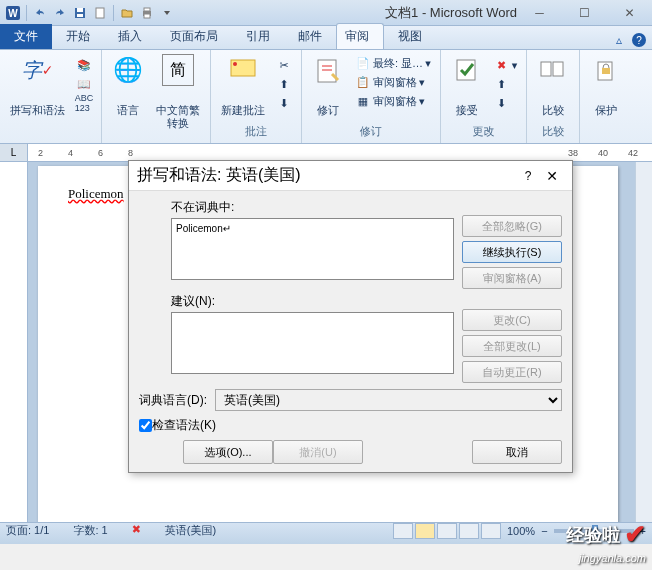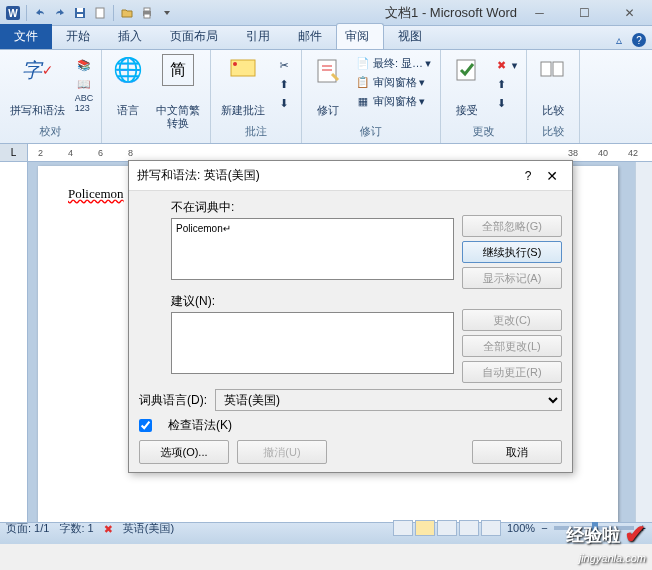--- a/index.html
+++ b/index.html
@@ -43,41 +43,41 @@
 
 .doc-area { position: relative; height: 368px; background: #b9cde2; display: flex; }
 .vruler { width: 28px; background: #fff; border-right: 1px solid #a0b8d4; }
 .page { margin: 4px 0 0 10px; width: 580px; background: #fff; box-shadow: 1px 1px 3px rgba(0,0,0,0.3); padding: 20px 30px; }
 .doc-text { font-size: 13px; font-family: "Times New Roman"; text-decoration: underline wavy red; }
 .scrollbar-v { position: absolute; right: 0; top: 0; width: 17px; height: 100%; background: #e8eef5; border-left: 1px solid #c0d0e0; }
 
 
 .dialog { position: absolute; left: 128px; top: 160px; width: 445px; background: #f0f0f0; border: 1px solid #888; box-shadow: 2px 2px 8px rgba(0,0,0,0.3); z-index: 10; }
 .dlg-title { height: 30px; background: #fff; border-bottom: 1px solid #ddd; display: flex; align-items: center; padding: 0 8px; }
-.dlg-title-text { flex: 1; font-size: 12px; }
+.dlg-title-text { flex: 1; font-size: 16px; }
 .dlg-help { width: 24px; text-align: center; cursor: pointer; }
 .dlg-close { width: 24px; text-align: center; cursor: pointer; font-size: 14px; }
 .dlg-body { padding: 8px 10px; }
 .dlg-row { display: flex; gap: 8px; margin-bottom: 4px; padding-left: 32px; }
 .dlg-left { flex: 1; }
 .dlg-right { width: 100px; display: flex; flex-direction: column; gap: 4px; }
 .dlg-label { font-size: 12px; margin-bottom: 2px; }
 .dlg-textarea { width: 100%; height: 62px; border: 1px solid #888; background: #fff; padding: 4px; font-size: 10px; resize: none; }
 .dlg-list { width: 100%; height: 62px; border: 1px solid #888; background: #fff; }
 .dlg-btn { width: 100%; height: 22px; border: 1px solid #aaa; background: linear-gradient(#f8f8f8, #e8e8e8); font-size: 11px; cursor: pointer; border-radius: 2px; }
 .dlg-btn.primary { border: 1px solid #5a8fc8; background: linear-gradient(#f0f6fc, #d8e8f5); }
 .dlg-btn:disabled { color: #999; }
 .dlg-select-row { display: flex; align-items: center; gap: 8px; margin: 6px 0; }
 .dlg-select { flex: 1; height: 22px; border: 1px solid #aaa; background: #f0f0f0; padding: 0 4px; font-size: 12px; }
-.dlg-check-row { display: flex; align-items: center; gap: 16px; margin: 6px 0; }
-.dlg-bottom { display: flex; gap: 8px; margin-top: 6px; }
+.dlg-check-row { display: flex; align-items: center; gap: 0; margin: 6px 0; }
+.dlg-bottom { display: flex; margin-top: 6px; margin-left: 44px; }
 .dlg-bottom-btn { width: 90px; height: 24px; border: 1px solid #aaa; background: linear-gradient(#f8f8f8, #e8e8e8); font-size: 11px; cursor: pointer; border-radius: 2px; }
 
 
-.statusbar { position: absolute; bottom: 26px; left: 0; right: 0; height: 22px; background: linear-gradient(#d5e3f2, #c0d4e8); border-top: 1px solid #a0b8d4; display: flex; align-items: flex-end; padding: 8px 6px; font-size: 11px; color: #1e3a5f; gap: 10px; }
+.statusbar { position: absolute; bottom: 26px; left: 0; right: 0; height: 22px; background: linear-gradient(#d5e3f2, #c0d4e8); border-top: 1px solid #a0b8d4; display: flex; align-items: flex-start; padding: 0 6px; font-size: 11px; color: #1e3a5f; gap: 24px; }
 .status-item { display: flex; align-items: center; gap: 3px; }
 .status-right { margin-left: auto; display: flex; align-items: center; gap: 2px; }
 .view-btn { width: 20px; height: 16px; border: 1px solid #a0b8d4; background: #e8eef5; cursor: pointer; }
 .view-btn.active { background: #fce8a8; }
 .zoom-slider { width: 80px; height: 4px; background: #a0b8d4; margin: 0 4px; position: relative; }
 .zoom-thumb { position: absolute; left: 38px; top: -4px; width: 6px; height: 12px; background: #5a8fc8; }
 
 
 .watermark { position: absolute; right: 6px; bottom: 20px; z-index: 20; color: #fff; text-shadow: 1px 1px 2px #000; font-weight: bold; font-size: 18px; display: flex; align-items: center; gap: 4px; }
 .watermark-sub { position: absolute; right: 6px; bottom: 6px; z-index: 20; color: #fff; text-shadow: 1px 1px 2px #000; font-size: 11px; font-style: italic; }
@@ -176,21 +176,20 @@
             <span class="mini-icon">📚</span>
           </div>
         <div class="small-btn">
             <span class="mini-icon">📖</span>
           </div>
         <div class="small-btn">
             <span class="mini-icon" style="font-size:9px;">ABC<br>123</span>
           </div>
       </div>
     </div>
-    <div class="group-label">校对</div>
   </div>
 
   <div class="ribbon-group">
     <div class="group-content">
       <div class="big-btn">
         <div class="big-btn-icon">🌐</div>
         <div class="big-btn-label">语言</div>
       </div>
       <div class="big-btn">
         <div class="big-btn-icon" style="font-size:16px;border:1px solid #888;padding:2px;">简</div>
@@ -280,20 +279,35 @@
               <rect x="2" y="4" width="10" height="14" fill="#fff" stroke="#888"></rect>
               <rect x="14" y="4" width="10" height="14" fill="#fff" stroke="#888"></rect>
             </svg>
           </div>
         <div class="big-btn-label">比较</div>
       </div>
     </div>
     <div class="group-label">比较</div>
   </div>
 
+  <div class="ribbon-group" style="border-right:none;">
+    <div class="group-content">
+      <div class="big-btn">
+        <div class="big-btn-icon">
+            <svg width="24" height="24">
+              <rect x="4" y="4" width="14" height="18" fill="#fff" stroke="#888"></rect>
+              <rect x="8" y="10" width="8" height="6" fill="#e8c060"></rect>
+              <path d="M9 10 Q9 6 12 6 Q15 6 15 10" fill="none" stroke="#888"></path>
+            </svg>
+          </div>
+        <div class="big-btn-label">保护</div>
+      </div>
+    </div>
+    <div class="group-label">&nbsp;</div>
+  </div>
 </div>
 
 <div class="ruler-area">
   <div class="ruler-corner">L</div>
   <div class="ruler">
     <span class="ruler-mark" style="left:10px;">2</span>
     <span class="ruler-mark" style="left:40px;">4</span>
     <span class="ruler-mark" style="left:70px;">6</span>
     <span class="ruler-mark" style="left:100px;">8</span>
     <span class="ruler-mark" style="left:540px;">38</span>
@@ -318,21 +332,21 @@
   </div>
   <div class="dlg-body">
     <div class="dlg-row">
       <div class="dlg-left">
         <div class="dlg-label">不在词典中:</div>
         <textarea class="dlg-textarea" style="">Policemon↵</textarea>
       </div>
       <div class="dlg-right" style="padding-top:16px;">
         <button class="dlg-btn" disabled="">全部忽略(G)</button>
         <button class="dlg-btn primary">继续执行(S)</button>
-        <button class="dlg-btn" disabled="">显示标记(A)</button>
+        <button class="dlg-btn" disabled="">审阅窗格(A)</button>
       </div>
     </div>
     <div class="dlg-row">
       <div class="dlg-left">
         <div class="dlg-label">建议(N):</div>
         <div class="dlg-list"></div>
       </div>
       <div class="dlg-right" style="padding-top:16px;">
         <button class="dlg-btn" disabled="">更改(C)</button>
         <button class="dlg-btn" disabled="">全部更改(L)</button>

